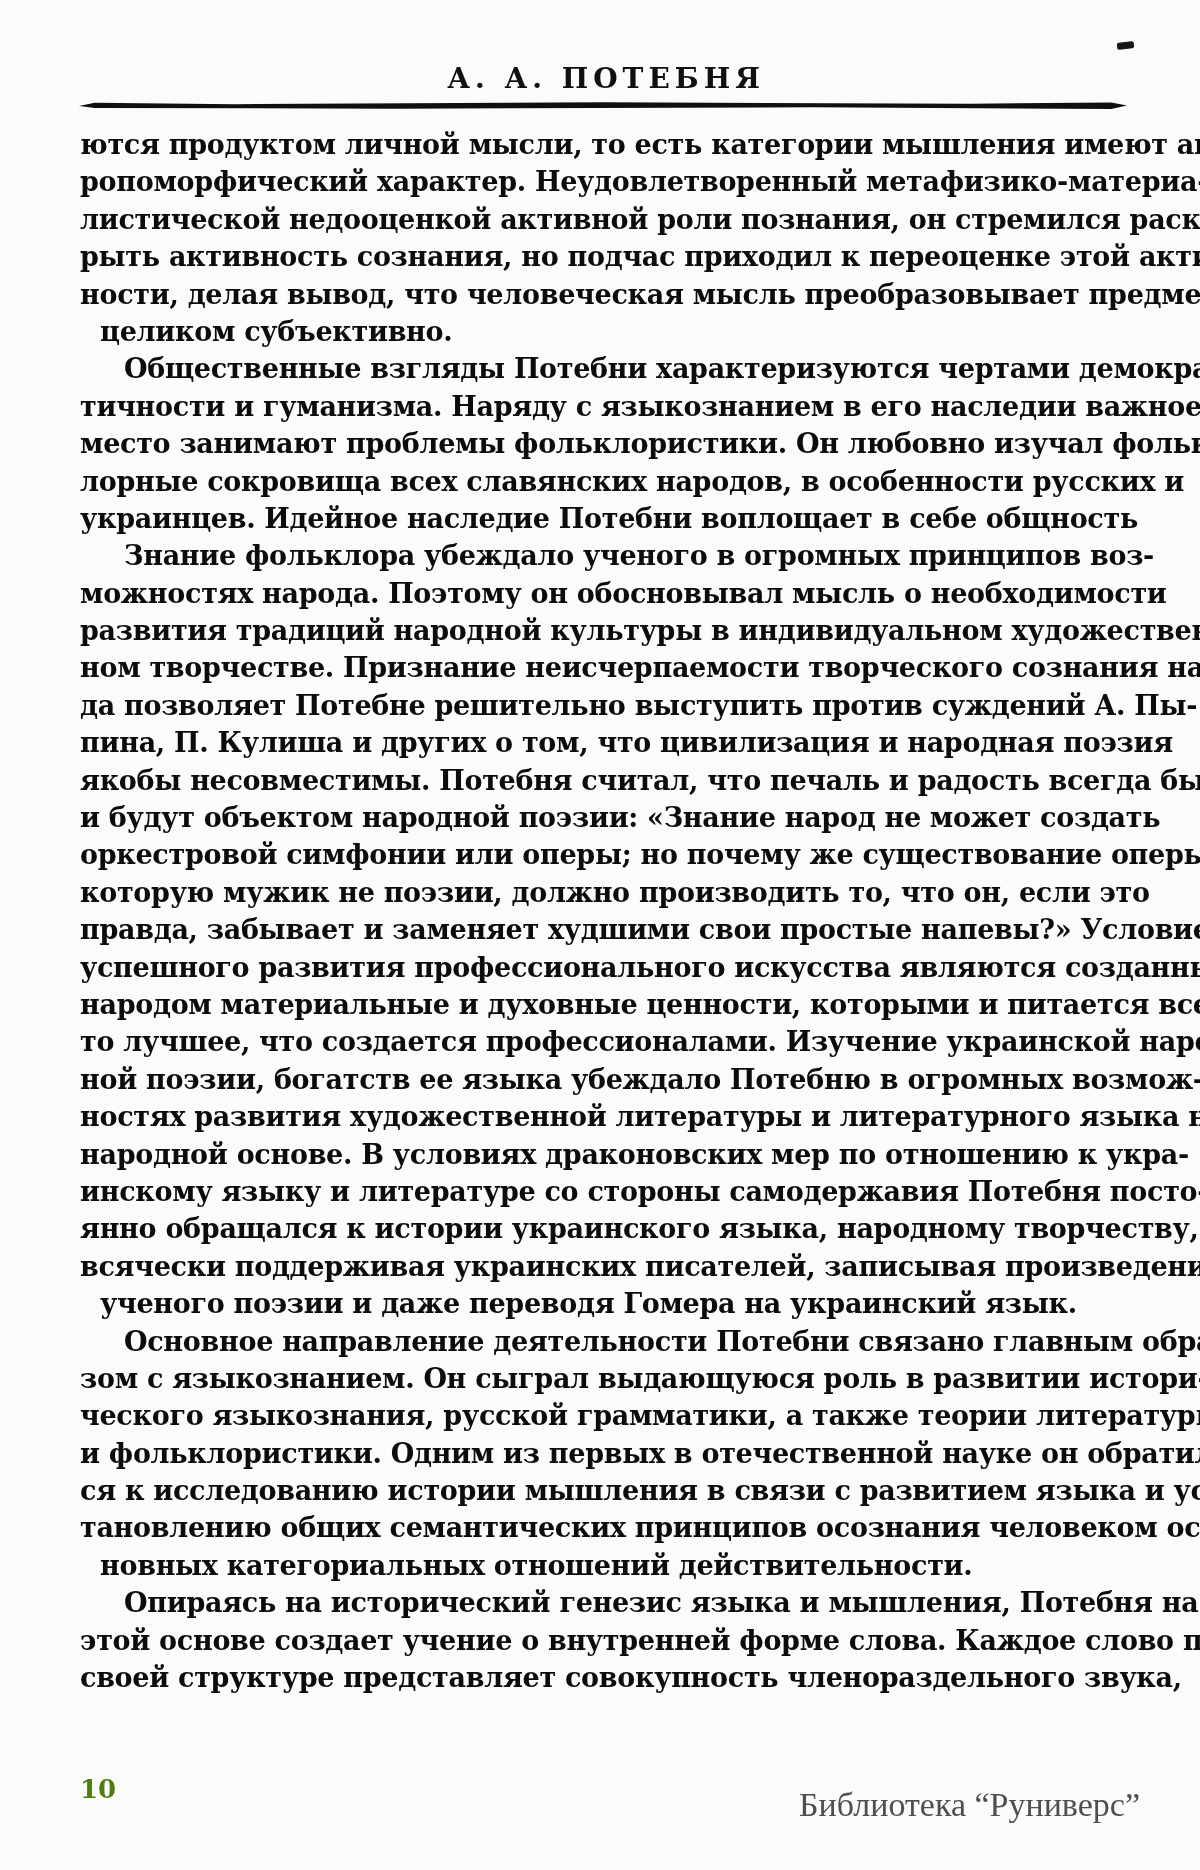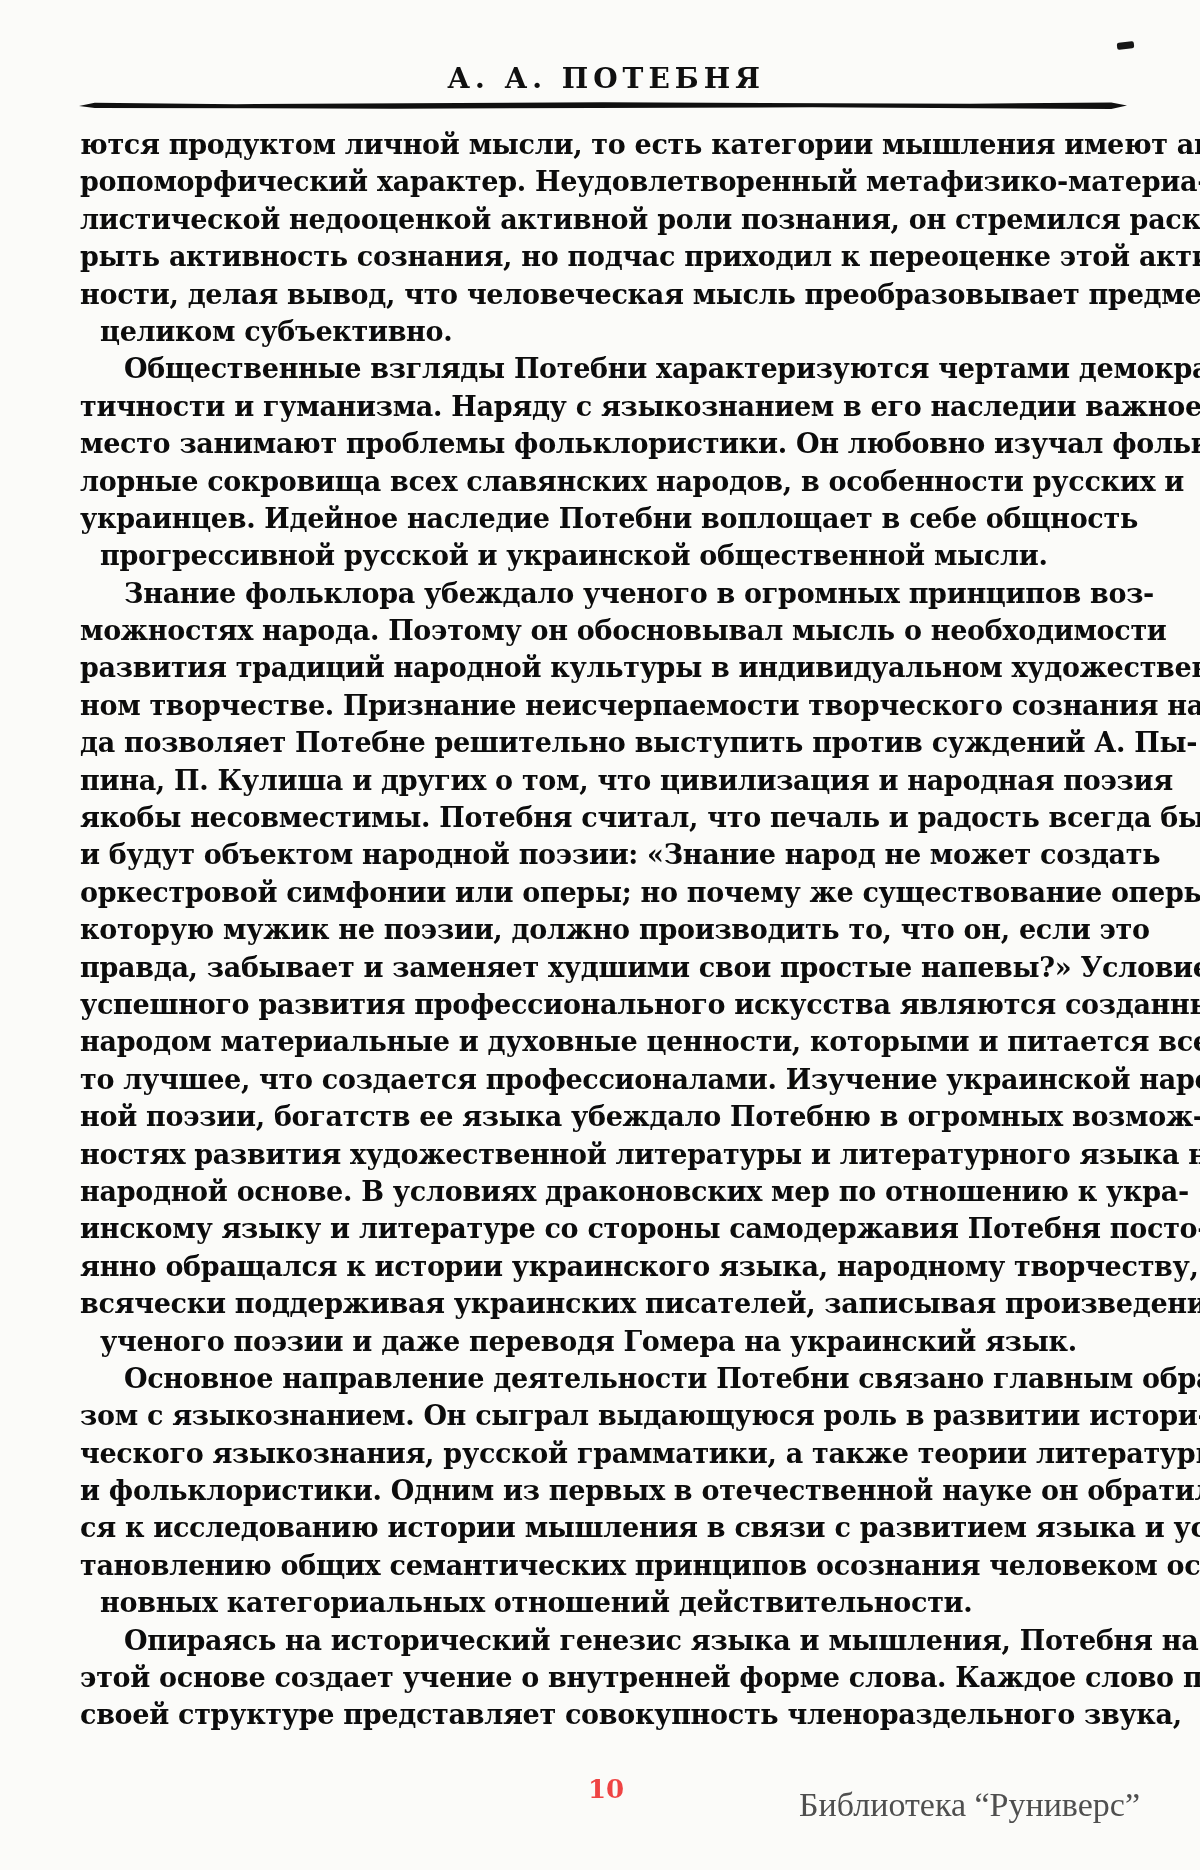--- a/index.html
+++ b/index.html
@@ -61,24 +61,24 @@
   .line.indent { text-indent: 44px; }
   .page-footer {
     position: absolute;
     top: 1770px; left: 0;
     width: 1200px; height: 60px;
   }
   .page-number {
     position: absolute;
     left: 80px; top: 4px;
     width: 1052px;
-    text-align: center;
+    text-align: left;
     font-size: 26px;
     font-weight: 700;
-    color: #ef4444;
+    color: #4d7c0f;
   }
   .watermark {
     position: absolute;
     right: 60px; top: 16px;
     font-family: "Liberation Serif", serif;
     font-size: 34px;
     font-weight: 400;
     color: #4f4f4f;
   }
 </style>
@@ -98,21 +98,20 @@
       <div class="line">ропоморфический характер. Неудовлетворенный метафизико-материа-</div>
       <div class="line">листической недооценкой активной роли познания, он стремился раск-</div>
       <div class="line">рыть активность сознания, но подчас приходил к переоценке этой актив-</div>
       <div class="line">ности, делая вывод, что человеческая мысль преобразовывает предмет</div>
       <div class="line endline">целиком субъективно.</div>
       <div class="line indent">Общественные взгляды Потебни характеризуются чертами демокра-</div>
       <div class="line">тичности и гуманизма. Наряду с языкознанием в его наследии важное</div>
       <div class="line">место занимают проблемы фольклористики. Он любовно изучал фольк-</div>
       <div class="line">лорные сокровища всех славянских народов, в особенности русских и</div>
       <div class="line">украинцев. Идейное наследие Потебни воплощает в себе общность</div>
-      <div class="line endline">прогрессивной русской и украинской общественной мысли.</div>
       <div class="line indent">Знание фольклора убеждало ученого в огромных принципов воз-</div>
       <div class="line">можностях народа. Поэтому он обосновывал мысль о необходимости</div>
       <div class="line">развития традиций народной культуры в индивидуальном художествен-</div>
       <div class="line">ном творчестве. Признание неисчерпаемости творческого сознания наро-</div>
       <div class="line">да позволяет Потебне решительно выступить против суждений А. Пы-</div>
       <div class="line">пина, П. Кулиша и других о том, что цивилизация и народная поэзия</div>
       <div class="line">якобы несовместимы. Потебня считал, что печаль и радость всегда были</div>
       <div class="line">и будут объектом народной поэзии: «Знание народ не может создать</div>
       <div class="line">оркестровой симфонии или оперы; но почему же существование оперы, в</div>
       <div class="line">которую мужик не поэзии, должно производить то, что он, если это</div>

